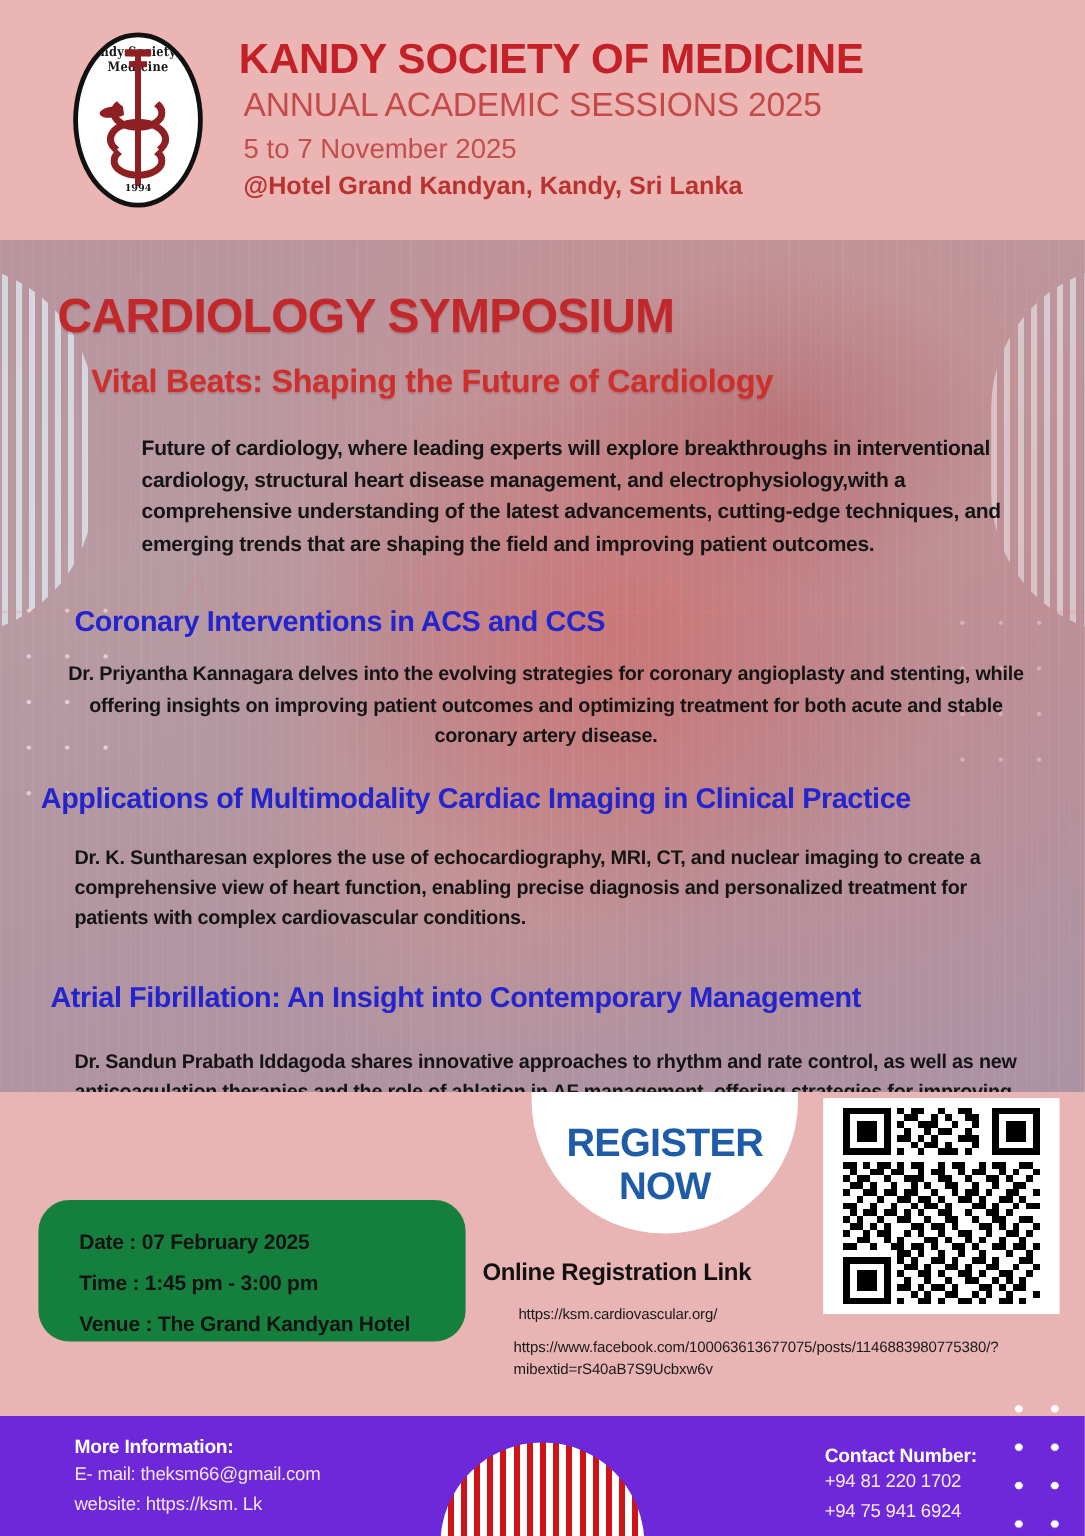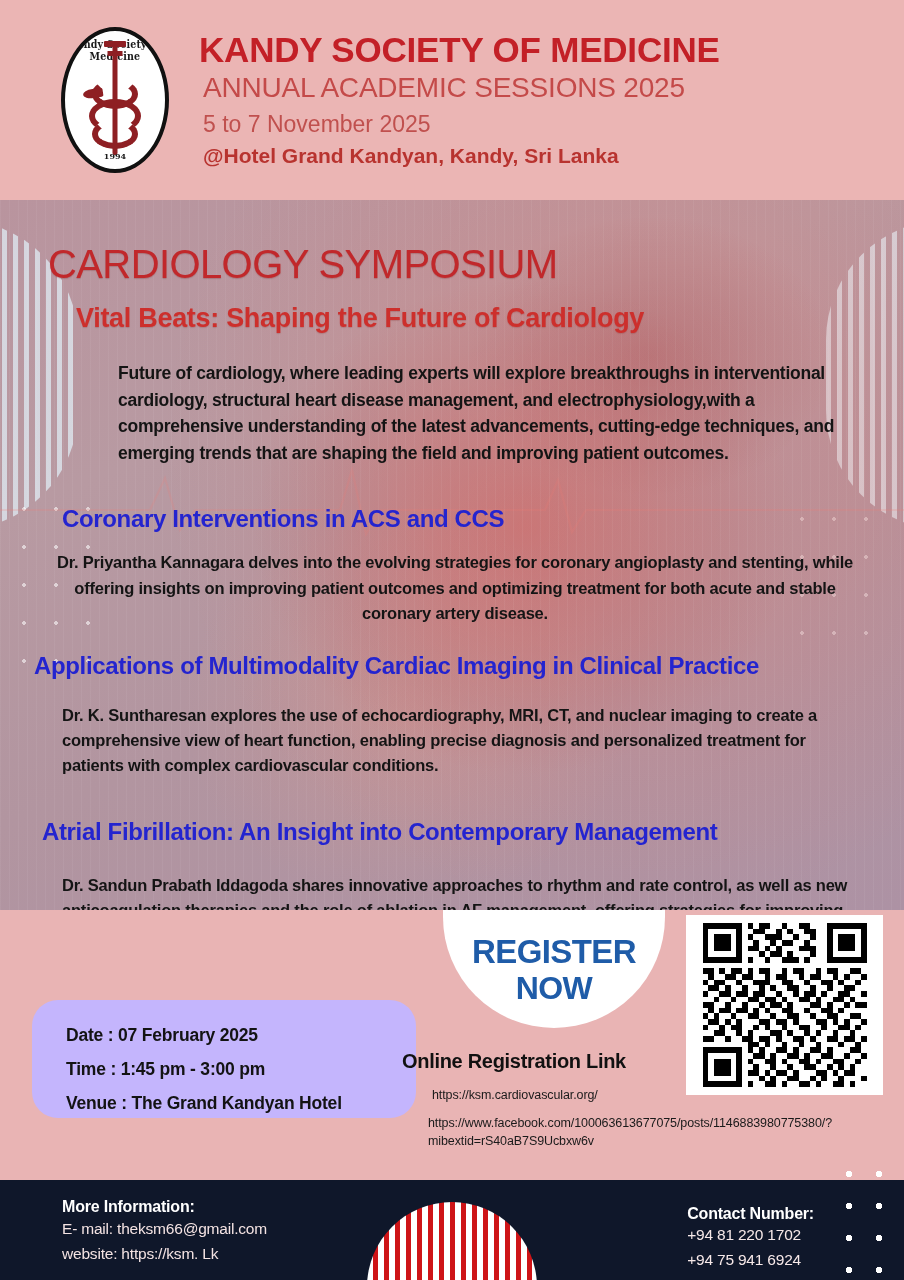--- a/index.html
+++ b/index.html
@@ -115,21 +115,21 @@
     position:absolute; width:110px; height:200px; pointer-events:none;
     background-image:radial-gradient(circle, rgba(255,255,255,.75) 1.6px, rgba(0,0,0,0) 1.9px);
     background-size:32px 38px; opacity:.75;
   }
   .dg-left  { left:8px;  top:290px; }
   .dg-right { right:8px; top:300px; height:160px; opacity:.55; }
 
   .main-inner { position:relative; z-index:3; padding:0 18px; }
 
   .sym-title {
-    font-size:40px; font-weight:normal; color:#c1282b;
+    font-size:40px; font-weight:bold; color:#c1282b;
     letter-spacing:-0.6px; margin:42px 0 0 30px;
     text-shadow:0 1px 1px rgba(120,30,30,.25);
   }
   .sym-tag {
     font-size:27px; font-weight:bold; color:#cd2f2c;
     letter-spacing:-0.3px; margin:16px 0 0 58px;
     text-shadow:0 1px 1px rgba(120,30,30,.2);
   }
   .intro {
     margin:26px 42px 12px 100px;
@@ -152,22 +152,22 @@
   .s2-body  { margin:22px 16px 0 44px; }
   .s3-title { margin:38px 0 0 24px; }
   .s3-body  { margin:26px 22px 0 44px; }
 
   
   .reg {
     position:absolute; left:0; top:910px; width:904px; height:270px;
     background:#e9b4b4;
   }
   .datebox {
-    position:absolute; left:32px; top:90px; width:384px; height:118px;
-    background:#c4b5fd; border-radius:26px;
+    position:absolute; left:32px; top:90px; width:356px; height:118px;
+    background:#15803d; border-radius:26px;
     padding:18px 0 12px 34px;
   }
   .datebox div {
     font-size:17.5px; font-weight:bold; color:#131313;
     line-height:1.95; letter-spacing:-0.2px;
   }
   .badge {
     position:absolute; left:443px; top:0px; width:222px; height:118px;
     background:#ffffff; border-radius:0 0 112px 112px;
     display:flex; flex-direction:column; align-items:center; justify-content:center;
@@ -190,21 +190,21 @@
     font-size:12.5px; color:#1a1a1a; line-height:1.45; letter-spacing:-0.1px;
   }
   .qr {
     position:absolute; left:686px; top:915px; width:197px; height:180px;
     background:#fff; padding:8px; z-index:6;
   }
 
   
   .footer {
     position:absolute; left:0; top:1180px; width:904px; height:100px;
-    background:#0f172a; overflow:hidden;
+    background:#6d28d9; overflow:hidden;
   }
   .f-more {
     position:absolute; left:62px; top:18px;
   }
   .f-more .ttl {
     font-size:16px; font-weight:bold; color:#fff; letter-spacing:-0.2px;
   }
   .f-more .ln {
     font-size:15.5px; color:#f4e3e3; line-height:1.62; letter-spacing:-0.2px;
   }

